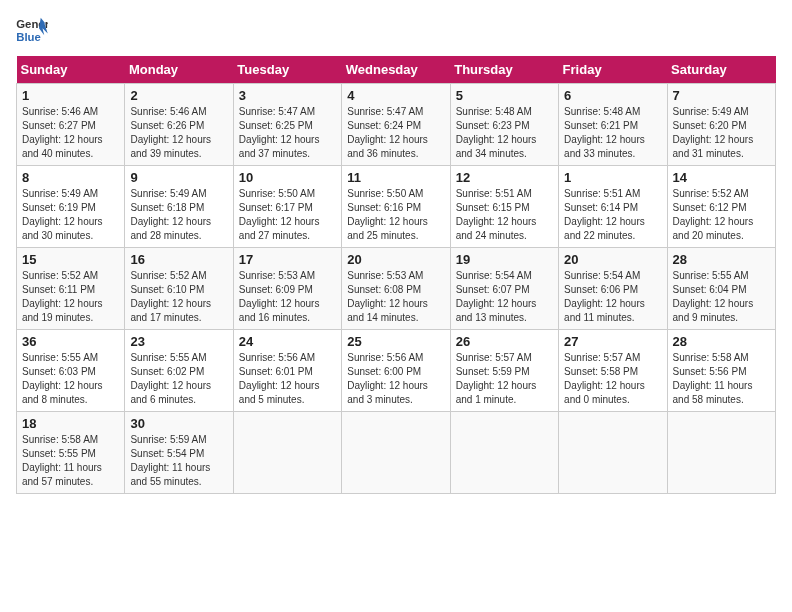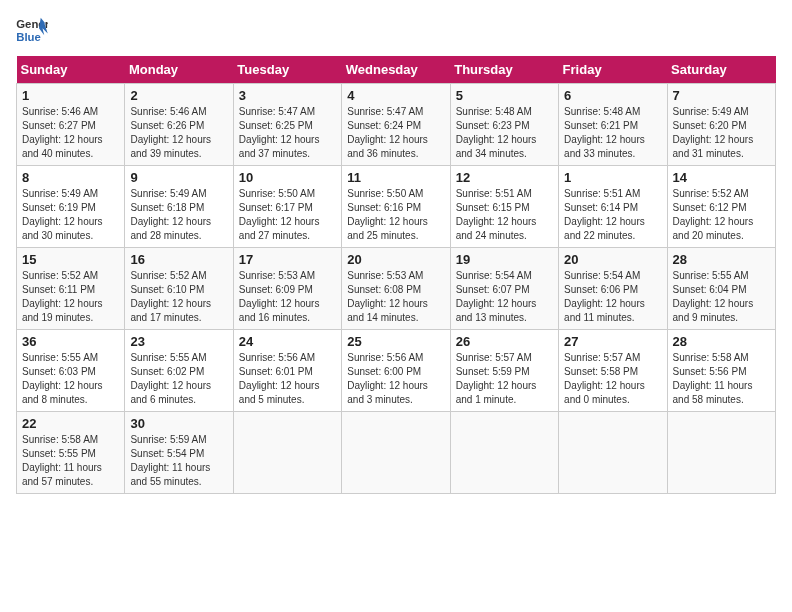--- a/index.html
+++ b/index.html
@@ -222,21 +222,21 @@
           <span class="day-num">27</span>
           <div class="day-info">Sunrise: 5:57 AM<br>Sunset: 5:58 PM<br>Daylight: 12 hours and 0 minutes.</div>
         </td>
         <td>
           <span class="day-num">28</span>
           <div class="day-info">Sunrise: 5:58 AM<br>Sunset: 5:56 PM<br>Daylight: 11 hours and 58 minutes.</div>
         </td>
       </tr>
       <tr>
         <td>
-          <span class="day-num">22</span>
+          <span class="day-num">18</span>
           <div class="day-info">Sunrise: 5:58 AM<br>Sunset: 5:55 PM<br>Daylight: 11 hours and 57 minutes.</div>
         </td>
         <td>
           <span class="day-num">30</span>
           <div class="day-info">Sunrise: 5:59 AM<br>Sunset: 5:54 PM<br>Daylight: 11 hours and 55 minutes.</div>
         </td>
         <td class="empty"></td>
         <td class="empty"></td>
         <td class="empty"></td>
         <td class="empty"></td>

